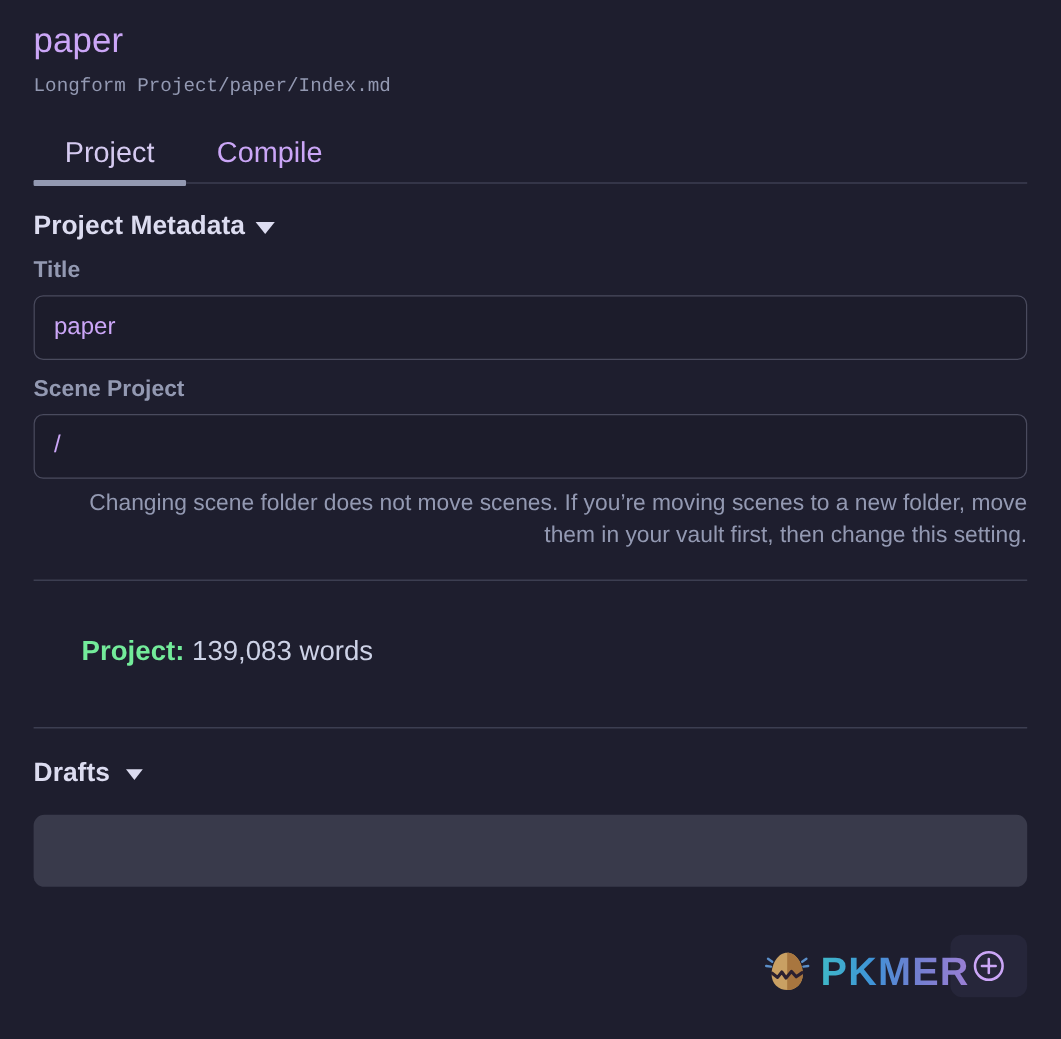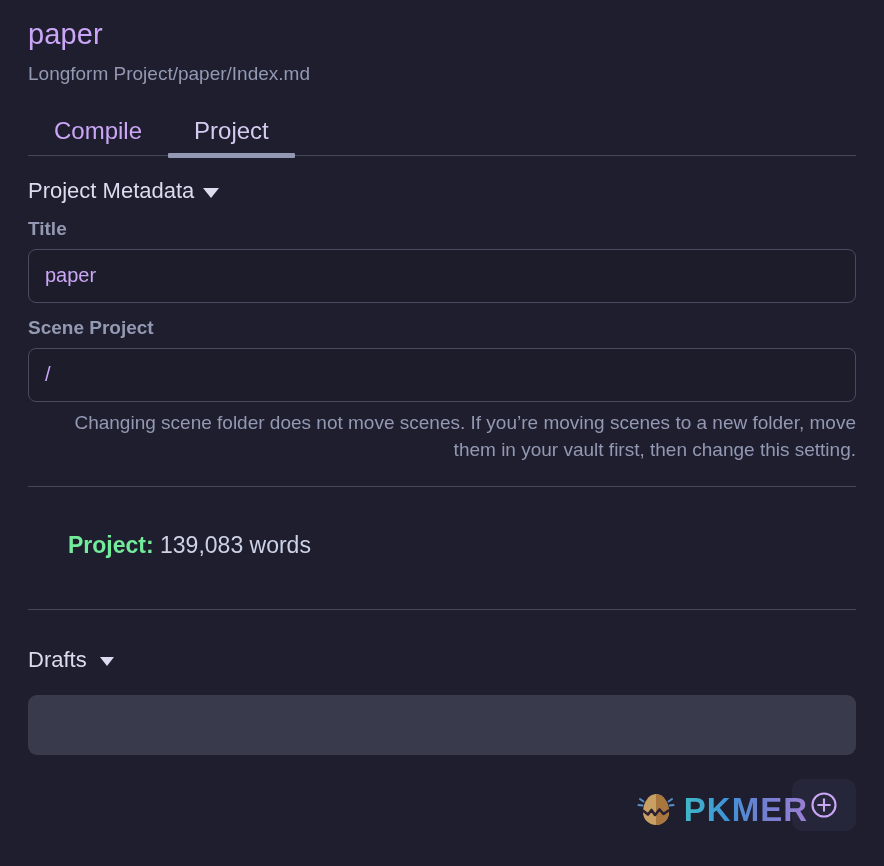--- a/index.html
+++ b/index.html
@@ -10,21 +10,21 @@
     overflow: hidden;
   }
   .root { position:relative; width:884px; height:866px; padding:0 28px; }
 
   
   .view-title {
     font-size: 29px; font-weight: 400; color:#cba6f7;
     line-height: 1.0; padding-top: 20px; letter-spacing: 0.1px;
   }
   .view-subtitle {
-    font-size: 19px; color:#9399b2; margin-top: 15px; line-height:1.1;
+    font-size: 16px; color:#9399b2; margin-top: 15px; line-height:1.1;font-family:Liberation Mono, monospace;
   }
 
   
   .tabs {
     display:flex; align-items:flex-end; margin-top:28px;
     border-bottom: 1px solid #45475a; position:relative;
   }
   .tab {
     font-size: 24px; color:#cba6f7; background:none; border:none;
     padding: 4px 26px 10px 26px; cursor:pointer;
@@ -34,21 +34,21 @@
   .tab.active { color:#d5caf0; }
   .tab.active::after {
     content:""; position:absolute; left:0; right:0; bottom:-3px;
     height:5px; background:#9399b2; border-radius:1px;
   }
 
   
   .section { padding-top: 22px; }
   .section-head {
     display:flex; align-items:center; gap:9px;
-    font-size:22px; font-weight:400; color:#dcdcf0; cursor:pointer;
+    font-size:22px; font-weight:700; color:#dcdcf0; cursor:pointer;
   }
   .caret {
     display:inline-block; width:0; height:0;
     border-left:8px solid transparent; border-right:8px solid transparent;
     border-top:10px solid #dcdcf0;
     position:relative; top:2px;
   }
   .caret.sm { border-left-width:7px; border-right-width:7px; border-top-width:9px; }
 
   .field-label {
@@ -68,21 +68,21 @@
   }
 
   .divider {
     height:1px; background:#45475a; border:0; margin-top: 22px;
   }
 
   .wc-line { font-size:23px; color:#cdd2e6; margin-top:23px;margin-left:40px; }
   .wc-line .wc-label { color:#73eb9a; font-weight:700; }
 
   
-  .drafts-head { margin-top:37px;align-items:center; }
+  .drafts-head { margin-top:24px;align-items:center; }
   .draft-item {
     margin-top: 22px; height:60px; width:100%;
     background:#393a4b; border-radius:9px;
   }
 
   
   .add-btn {
     position:absolute; right:28px; top:779px;
     width:64px; height:52px; border-radius:10px;
     background:#26263a; border:none; cursor:pointer;
@@ -107,22 +107,22 @@
 <body>
 
 <div class="root">
 
   <div>
     <div class="view-title">paper</div>
     <div class="view-subtitle">Longform Project/paper/Index.md</div>
   </div>
 
   <div class="tabs">
+    <button class="tab active">Project</button>
     <button class="tab">Compile</button>
-    <button class="tab active">Project</button>
   </div>
 
   <div class="section">
     <div class="section-head">
       <span>Project Metadata</span>
       <span class="caret"></span>
     </div>
 
     <div class="field-label">Title</div>
     <input class="text-input" type="text" value="paper" style="">

